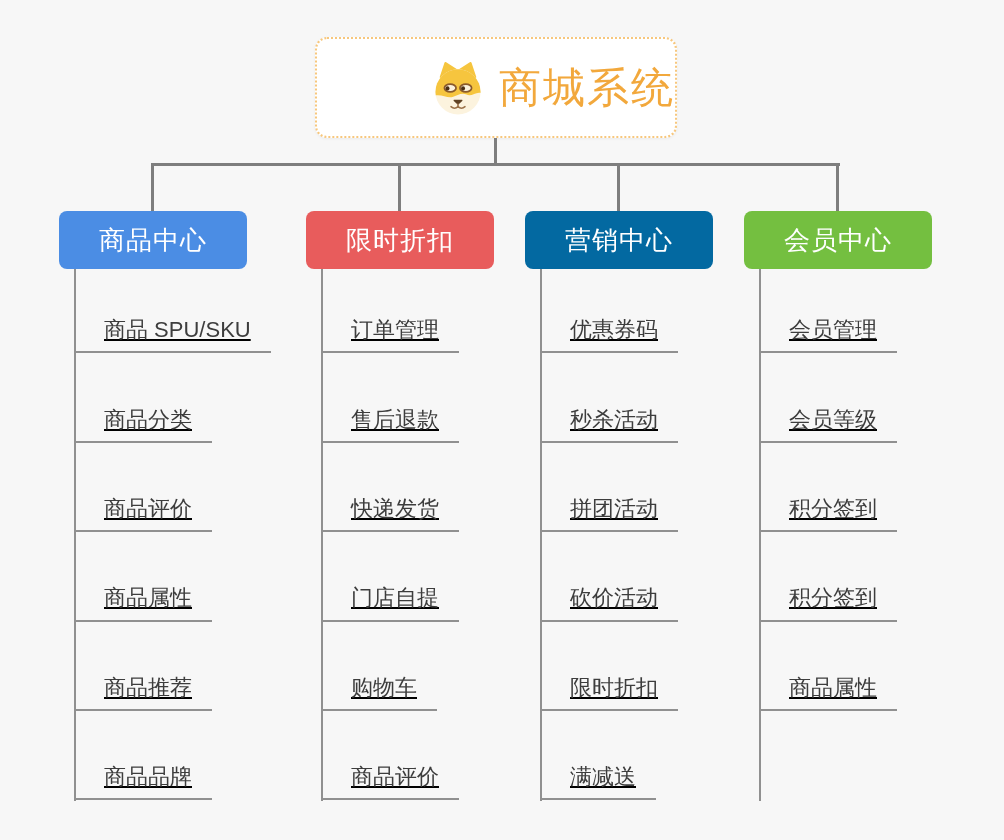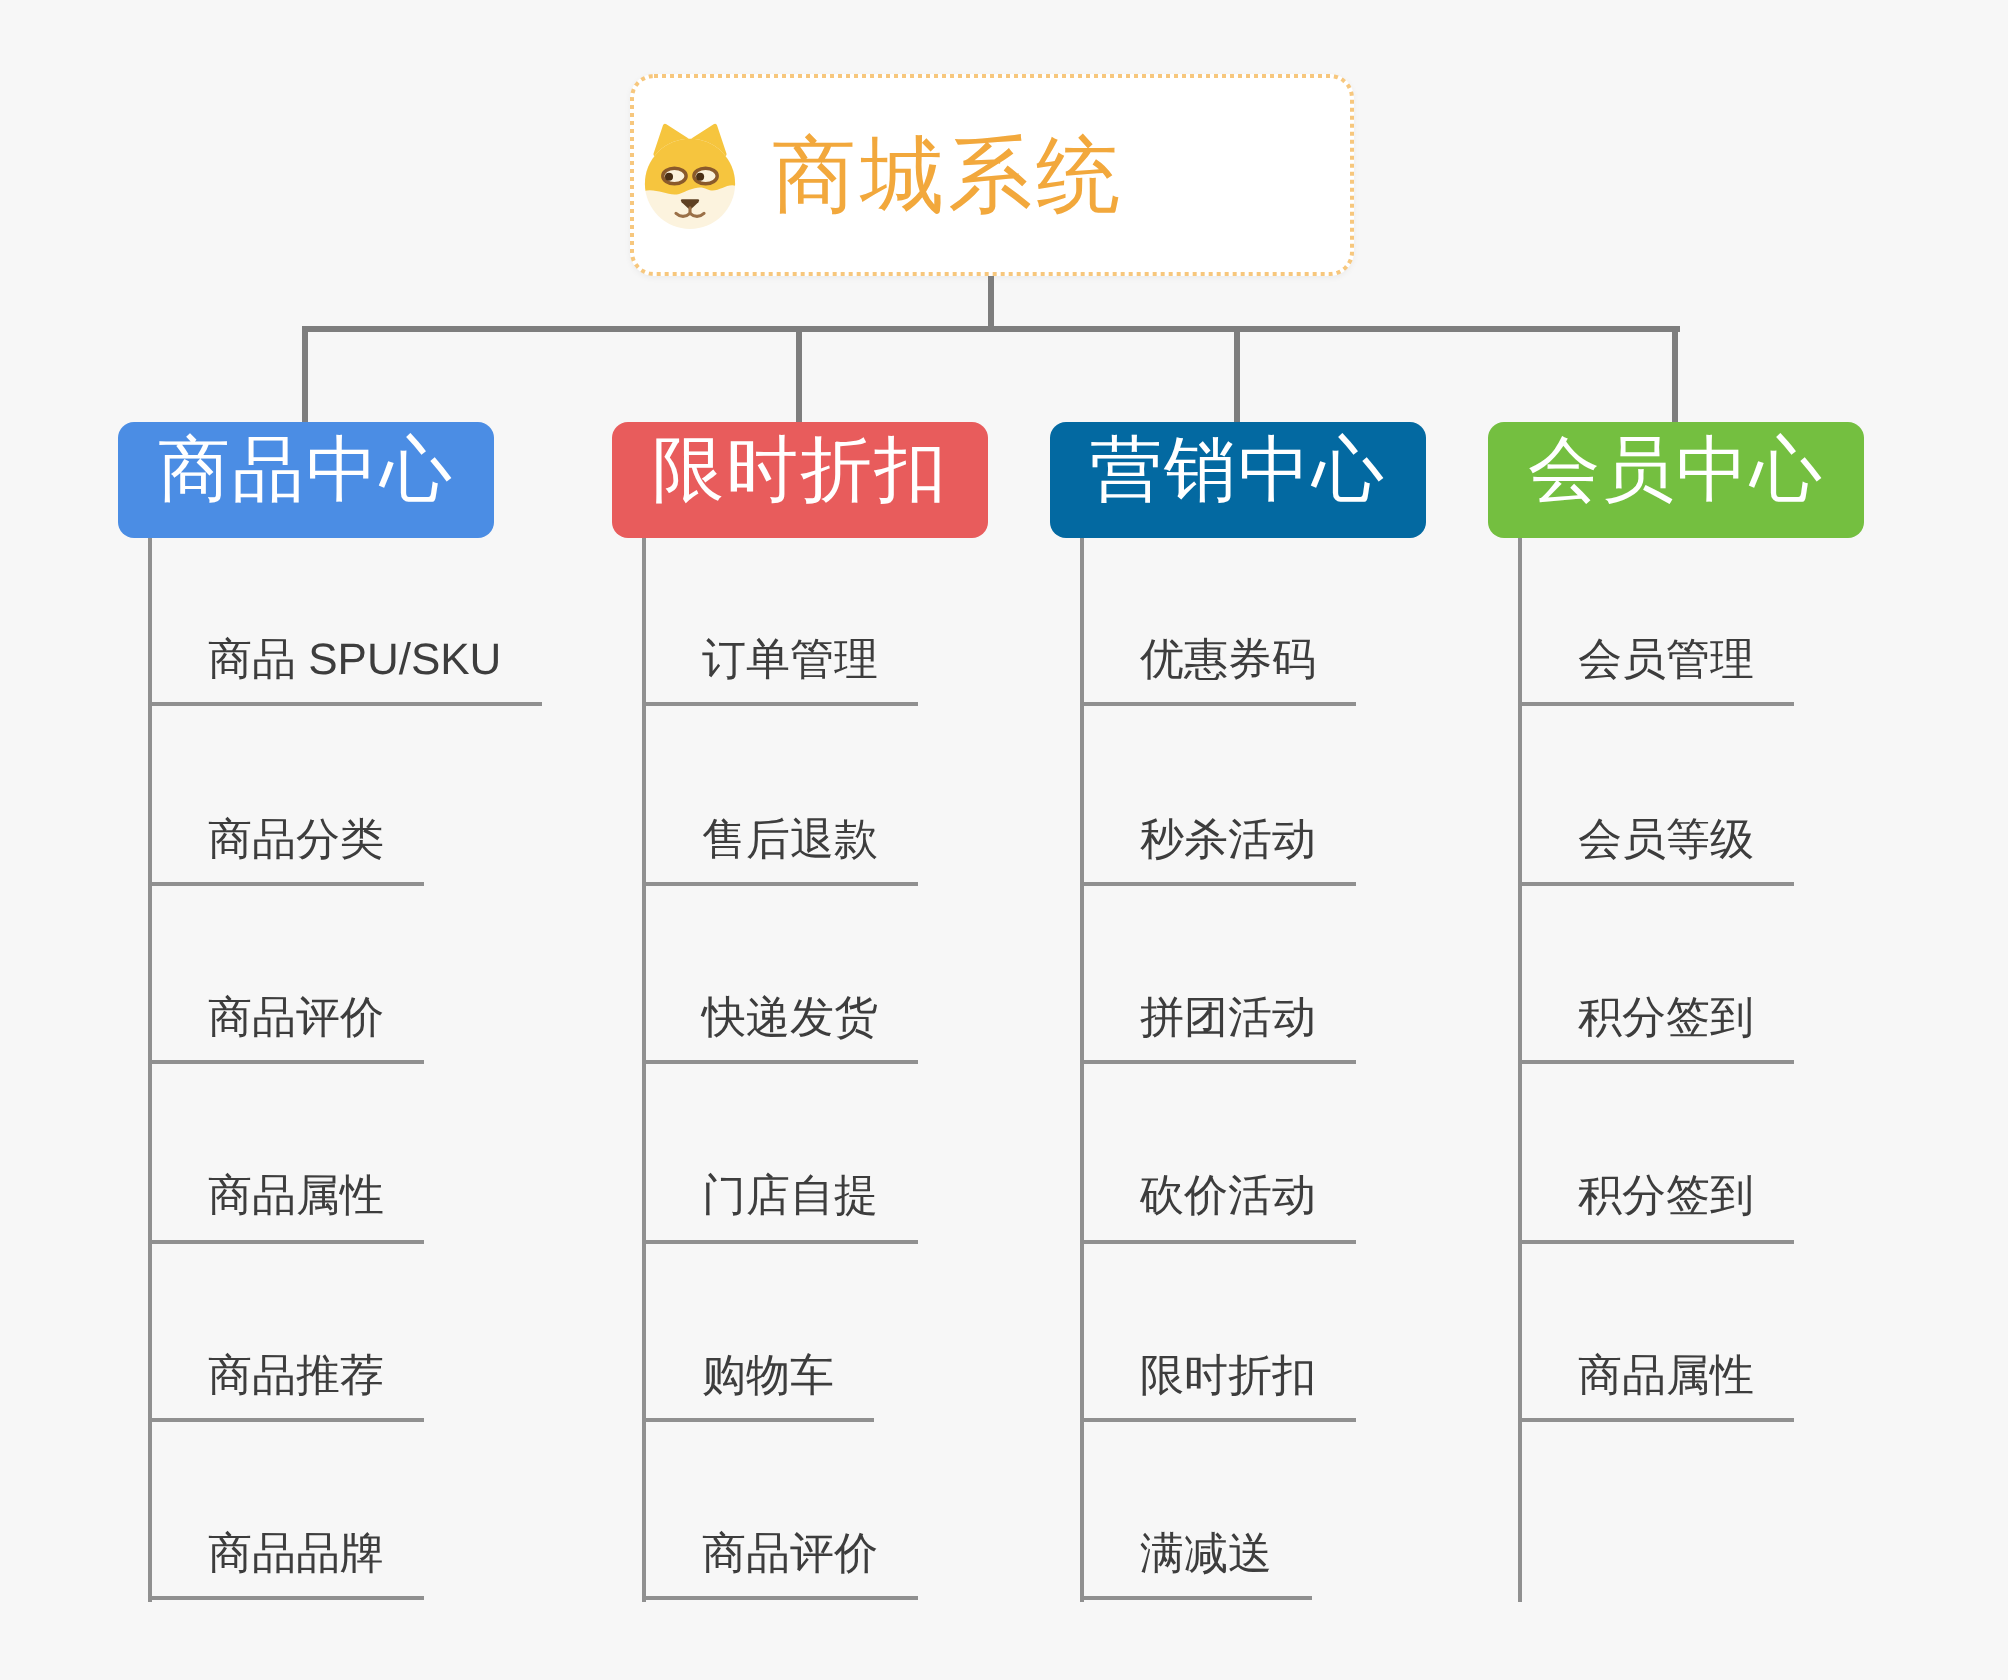--- a/index.html
+++ b/index.html
@@ -6,41 +6,41 @@
   .canvas{
     position:relative;width:1004px;height:840px;overflow:hidden;
     background:#f7f7f7;
     font-family:"Liberation Sans","DejaVu Sans",sans-serif;
   }
   
   .root-node{
     position:absolute;left:315px;top:37px;width:362px;height:101px;
     box-sizing:border-box;background:#ffffff;
     border:2px dotted #f7c77d;border-radius:12px;
-    display:flex;align-items:center;justify-content:flex-start;gap:13px;
+    display:flex;align-items:center;justify-content:flex-end;gap:13px;
     box-shadow:0 1px 3px rgba(0,0,0,0.05);
   }
   .root-title{font-size:42px;color:#f2a83c;letter-spacing:2px;line-height:1;}
   .dog-svg{width:56px;height:56px;flex:0 0 auto;}
   
   .line{position:absolute;background:#7e7e7e;}
   .stub{left:494px;top:138px;width:3px;height:25px;}
   .rail{left:151px;top:163px;width:689px;height:3px;}
   .drop{top:163px;width:3px;height:48px;}
   
   .col{position:absolute;top:0;width:260px;}
   .branch{
     position:absolute;top:211px;left:0;width:188px;height:58px;
-    border-radius:8px;color:#ffffff;font-size:36px;
-    display:flex;justify-content:center;
+    border-radius:8px;color:#ffffff;font-size:26px;
+    display:flex;align-items:center;justify-content:center;
     letter-spacing:1px;
   }
   .vline{position:absolute;left:15px;top:269px;width:2px;height:532px;background:#909090;}
   .items{position:absolute;left:15px;top:264px;}
-  .sub-item{height:89.4px;display:flex;align-items:flex-end;}
+  .sub-item{height:89.4px;display:flex;align-items:flex-end;text-decoration:underline;}
   .sub-label{
     display:inline-block;white-space:nowrap;
     padding:0 20px 9px 30px;
     border-bottom:2px solid #909090;
     font-size:22px;color:#3d3d3d;line-height:1.1;
   }
 </style>
 </head>
 <body>
 

